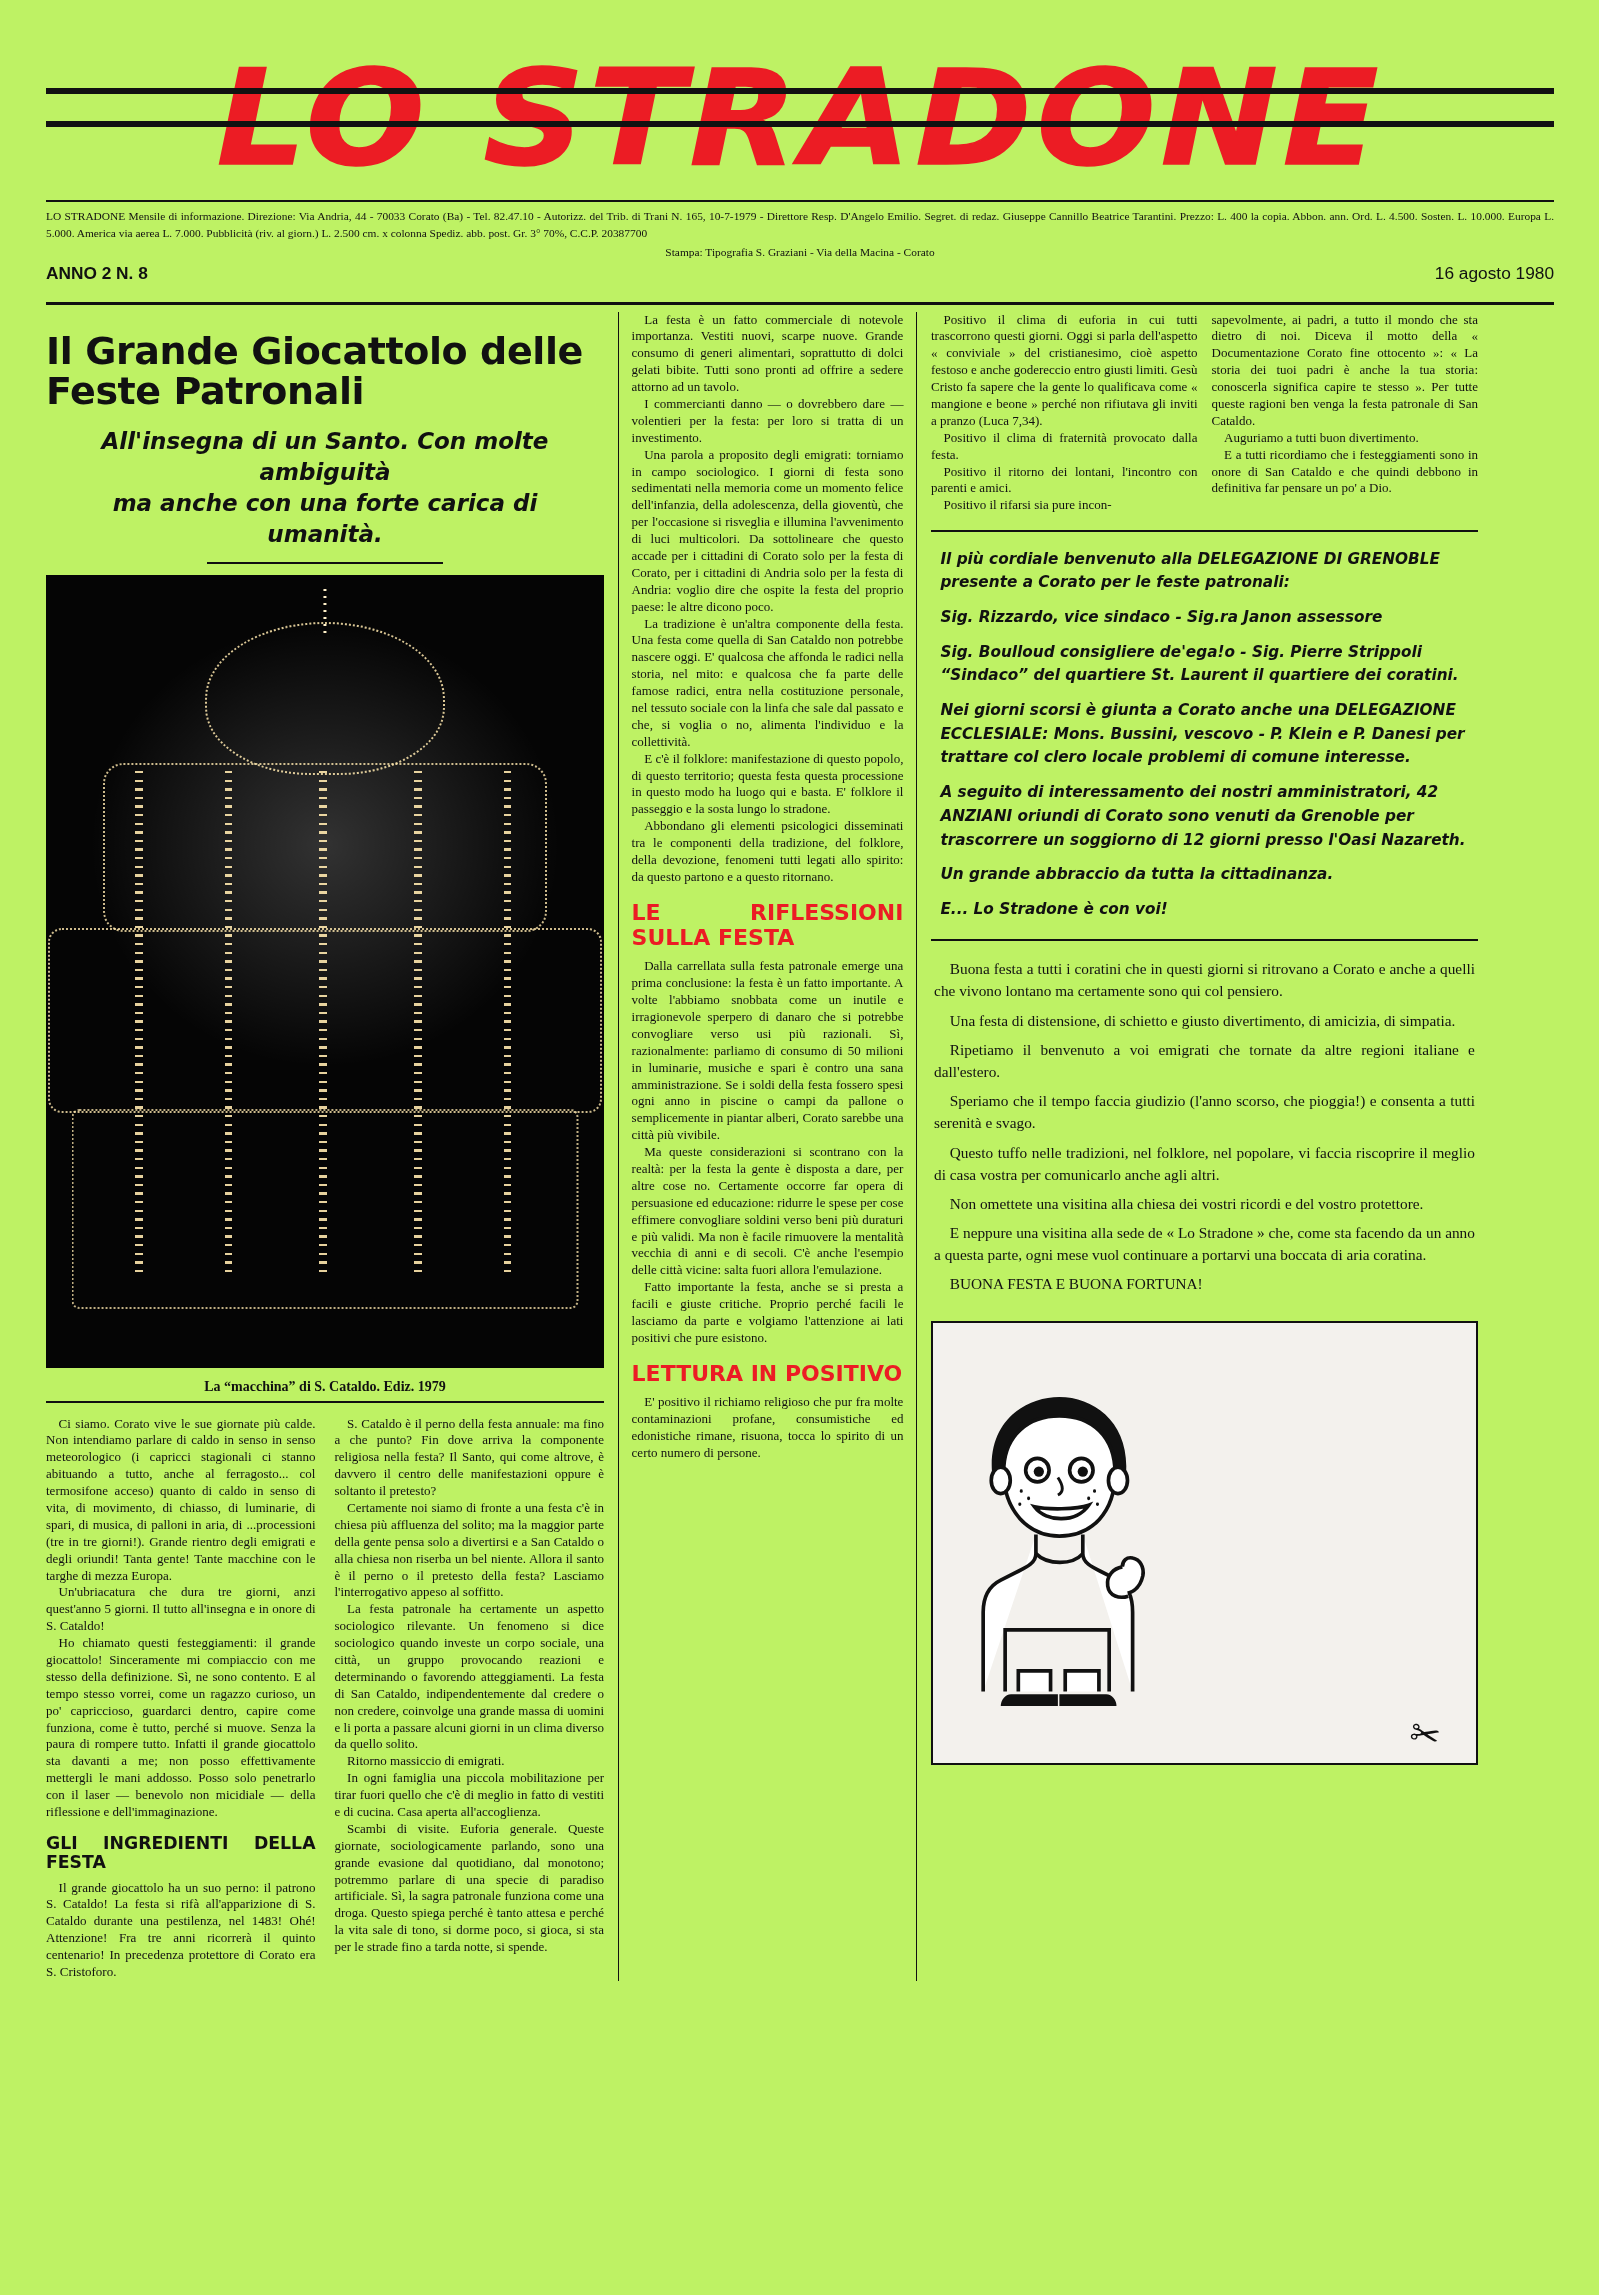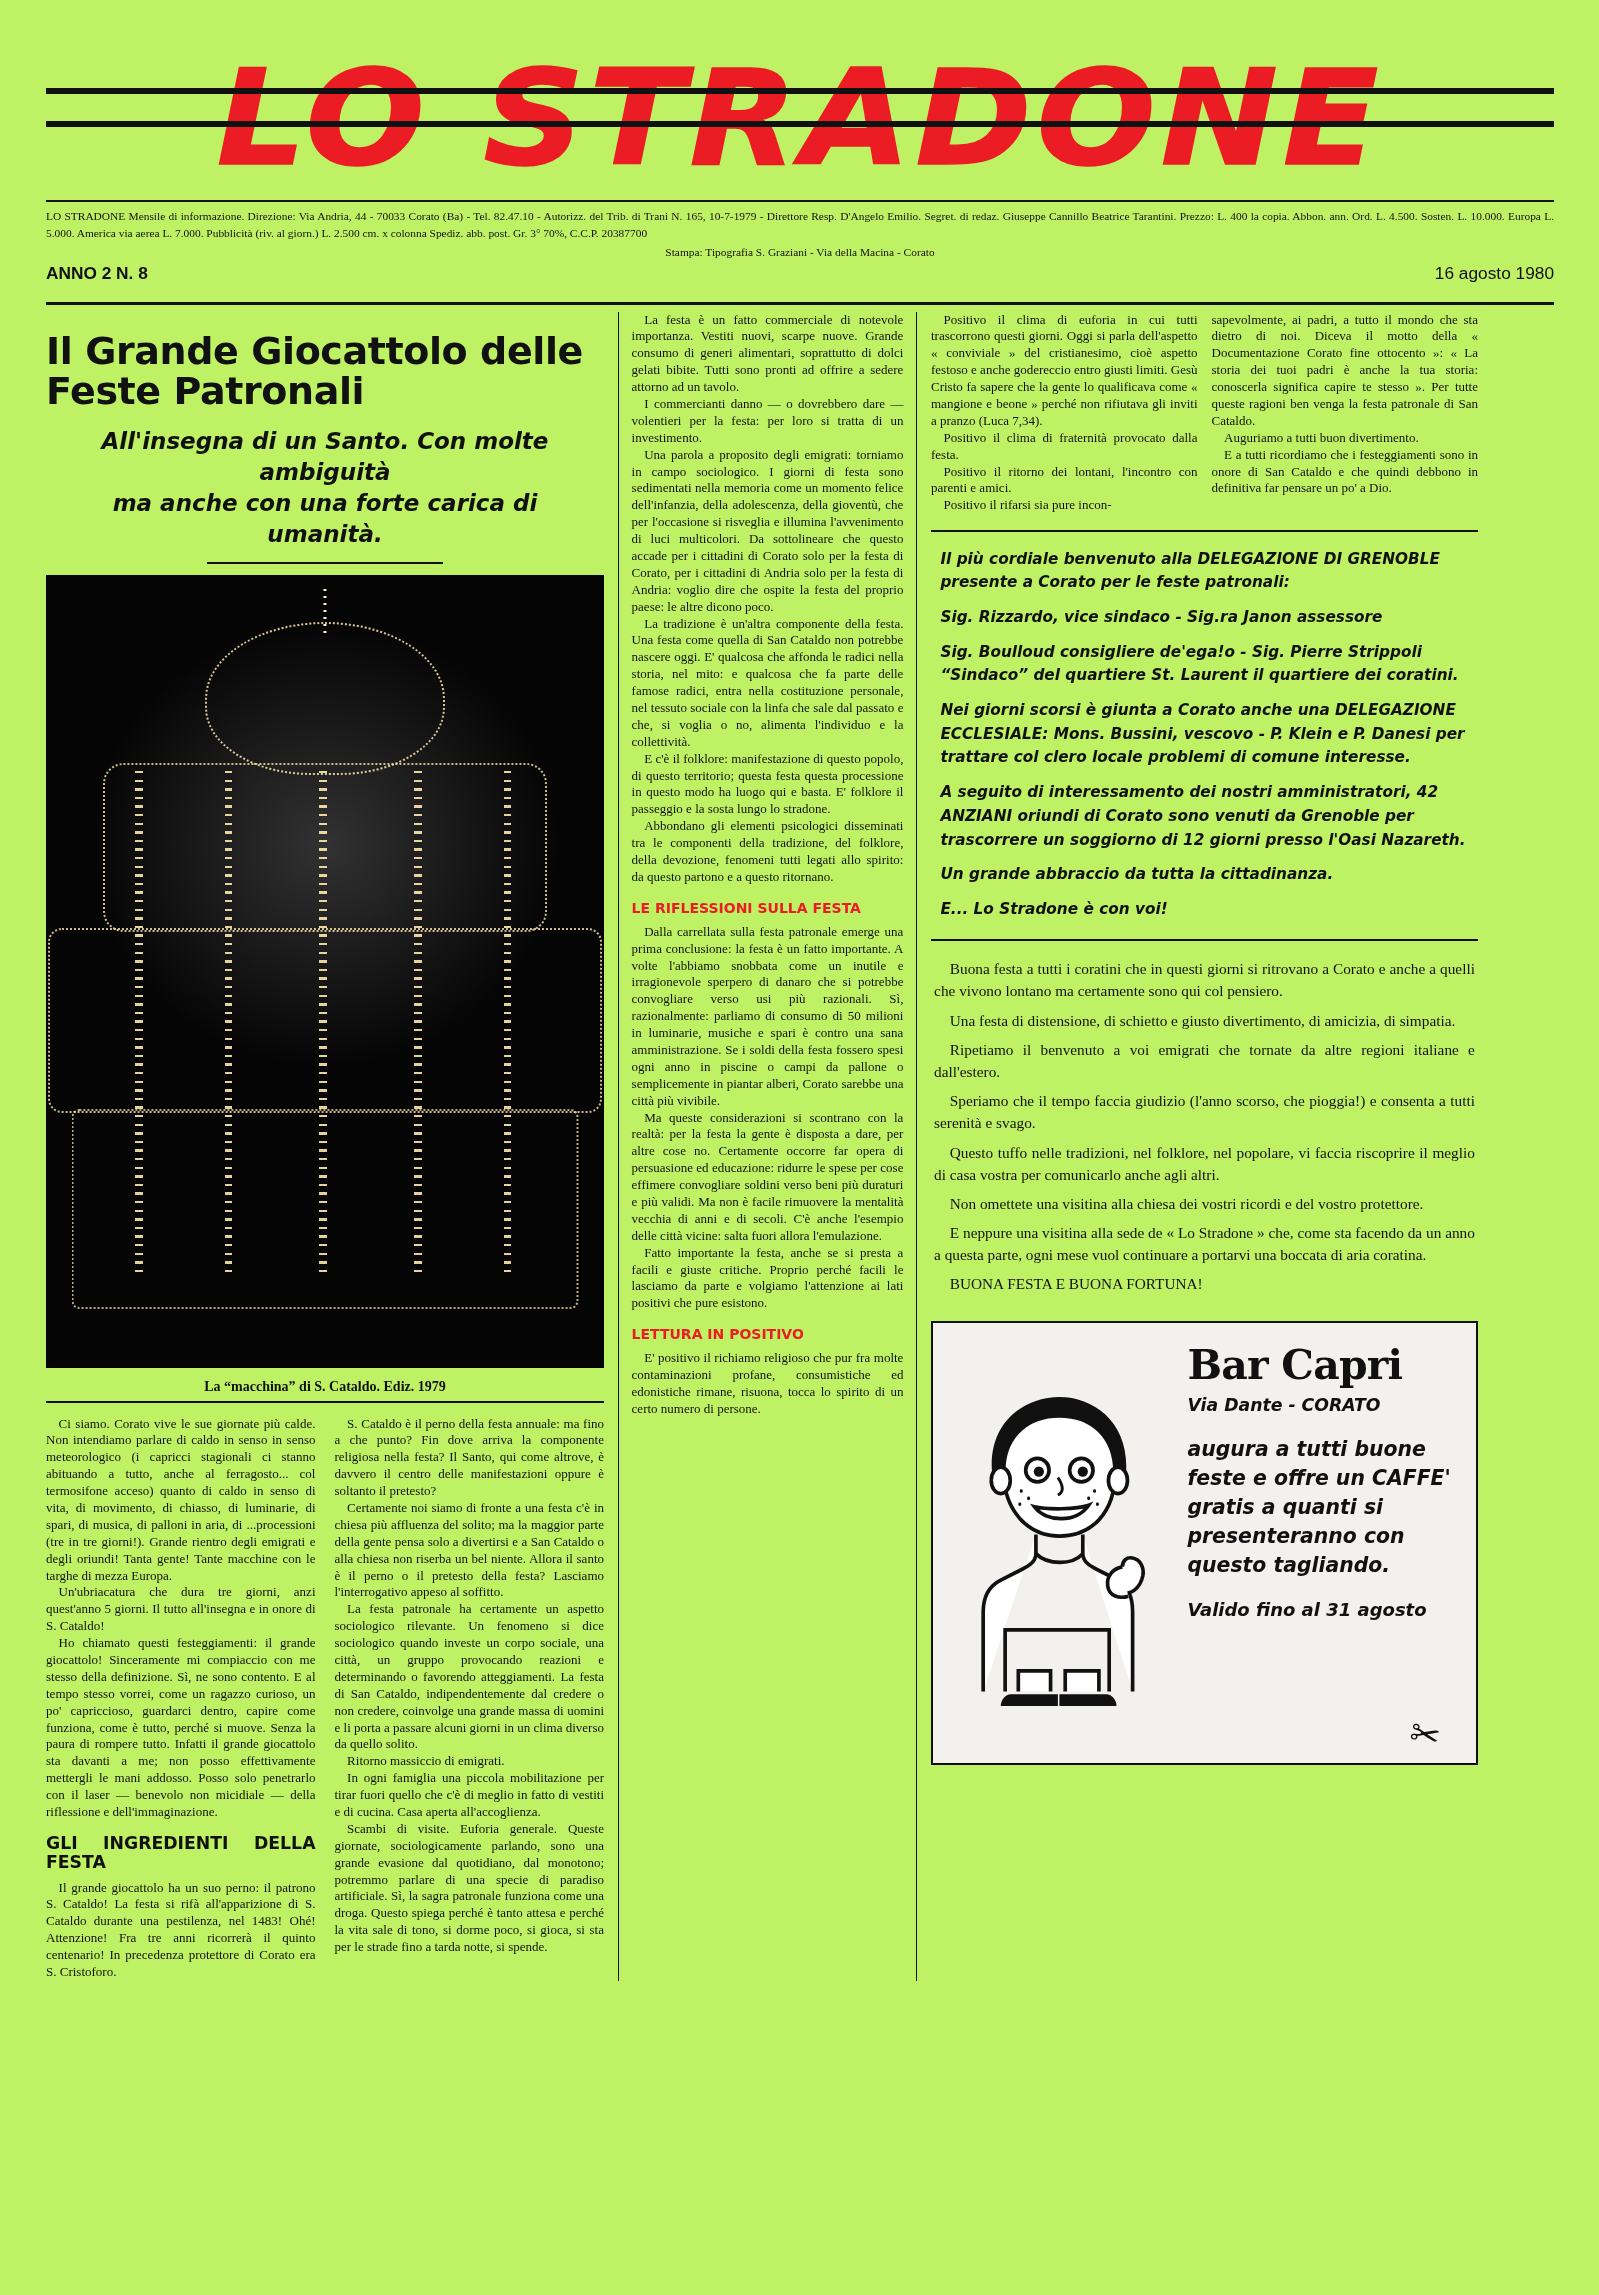--- a/index.html
+++ b/index.html
@@ -233,21 +233,21 @@
     font-family: "DejaVu Sans", sans-serif;
     font-weight: bold;
     font-size: 17.3px;
     line-height: 1.15;
     margin: 12.6px 0 6.3px 0;
     break-inside: avoid;
   }
   .sec-title-red {
     font-family: "DejaVu Sans", sans-serif;
     font-weight: bold;
-    font-size: 14px;
+    font-size: 22px;
     color: #ec1c24;
     line-height: 1.15;
     margin: 14px 0 7.9px 0;
   }
   .delegation {
     border-top: 2.4px solid #111;
     border-bottom: 2.4px solid #111;
     padding: 15.7px 9.4px 17.3px 9.4px;
     margin-top: 15.7px;
     font-family: "DejaVu Sans", sans-serif;
@@ -486,25 +486,19 @@
 
               <path d="M78 420 L78 336 L220 336 L220 420"></path>
               <path d="M96 420 L96 392 L140 392 L140 420" fill="#fff"></path>
               <path d="M160 420 L160 392 L206 392 L206 420" fill="#fff"></path>
 
               <path d="M86 424 C78 424 72 432 72 440 L150 440 L150 424 Z" fill="#111" stroke="none"></path>
               <path d="M152 424 L152 440 L230 440 C230 432 224 424 216 424 Z" fill="#111" stroke="none"></path>
             </g>
           </svg>
         </div>
-        <div class="ad-right">
-          <div class="ad-title">Bar Capri</div>
-          <div class="ad-sub">Via Dante - CORATO</div>
-          <div class="ad-body">augura a tutti buone feste e offre un CAFFE' gratis a quanti si presenteranno con questo tagliando.</div>
-          <div class="ad-valid">Valido fino al 31 agosto</div>
-        </div>
         <div class="scissors">✂</div>
       </div>
     </div>
 
   </div>
 </div>
 
 
 </body></html>

